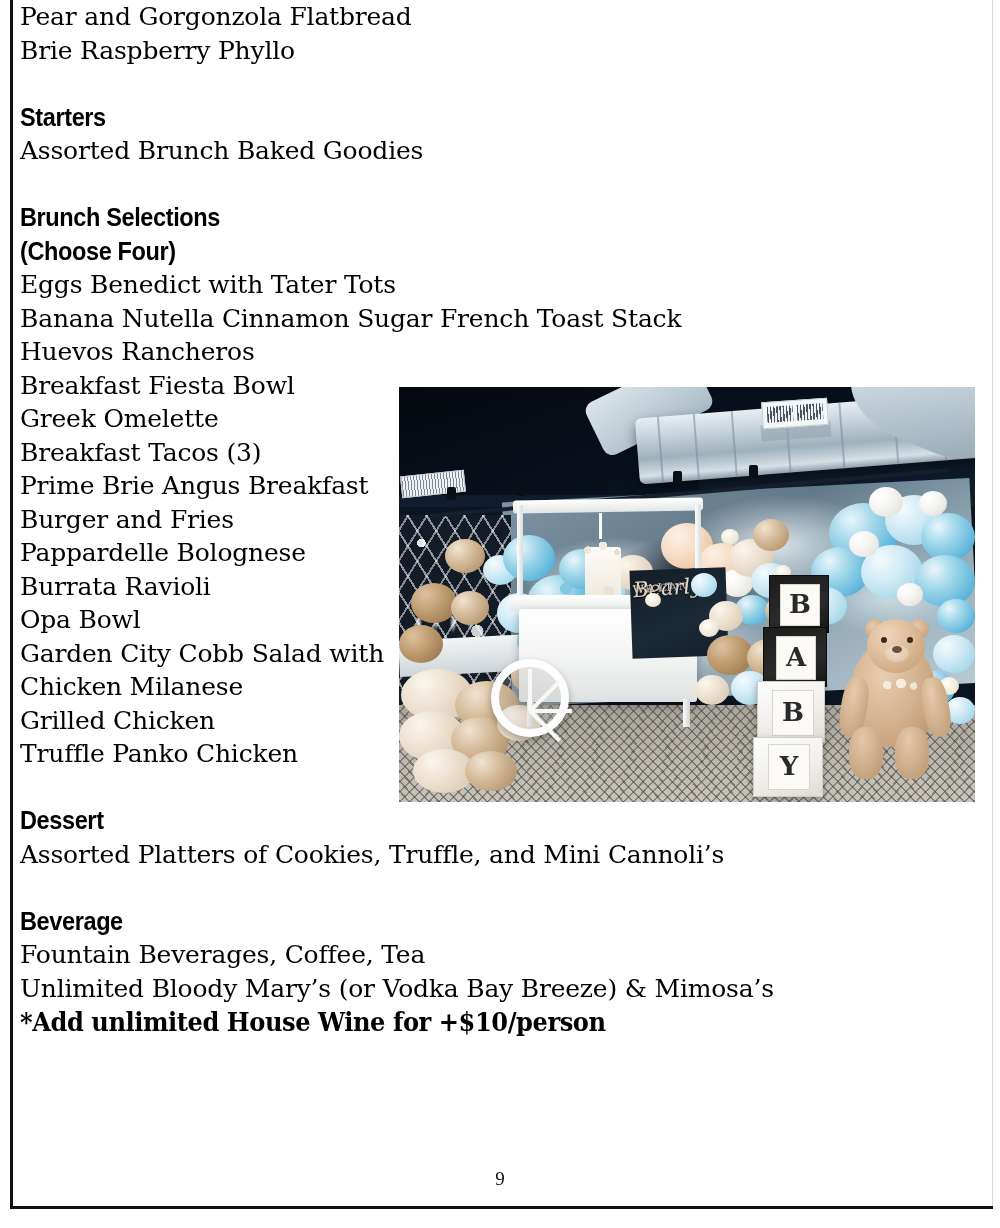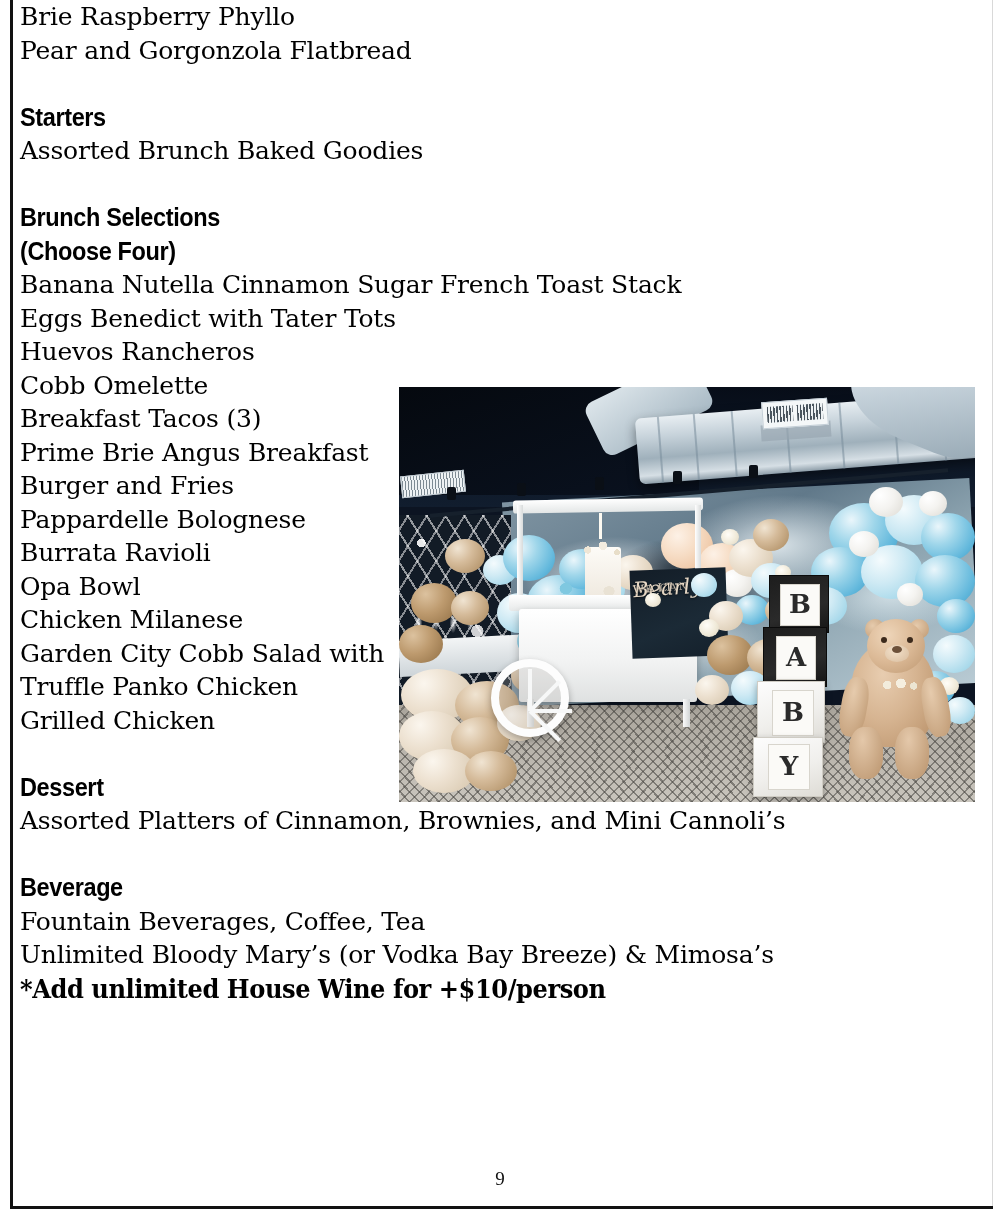--- a/index.html
+++ b/index.html
@@ -414,52 +414,53 @@
 <body>
 
 <div class="page">
 
   <div class="frame-left"></div>
   <div class="frame-right"></div>
   <div class="frame-bottom"></div>
 
   <div class="content">
 
+    <div class="line">Pear and Gorgonzola Flatbread</div>
     <div class="line">Brie Raspberry Phyllo</div>
-    <div class="line">Pear and Gorgonzola Flatbread</div>
 
     <div class="gap"></div>
 
     <div class="heading">Starters</div>
     <div class="line">Assorted Brunch Baked Goodies</div>
 
     <div class="gap"></div>
 
     <div class="heading">Brunch Selections</div>
     <div class="heading">(Choose Four)</div>
 
+    <div class="line">Eggs Benedict with Tater Tots</div>
     <div class="line">Banana Nutella Cinnamon Sugar French Toast Stack</div>
-    <div class="line">Eggs Benedict with Tater Tots</div>
     <div class="line">Huevos Rancheros</div>
-    <div class="line">Cobb Omelette</div>
+    <div class="line">Breakfast Fiesta Bowl</div>
+    <div class="line">Greek Omelette</div>
     <div class="line">Breakfast Tacos (3)</div>
     <div class="line">Prime Brie Angus Breakfast</div>
     <div class="line">Burger and Fries</div>
     <div class="line">Pappardelle Bolognese</div>
     <div class="line">Burrata Ravioli</div>
     <div class="line">Opa Bowl</div>
+    <div class="line">Garden City Cobb Salad with</div>
     <div class="line">Chicken Milanese</div>
-    <div class="line">Garden City Cobb Salad with</div>
+    <div class="line">Grilled Chicken</div>
     <div class="line">Truffle Panko Chicken</div>
-    <div class="line">Grilled Chicken</div>
 
     <div class="gap"></div>
 
     <div class="heading">Dessert</div>
-    <div class="line">Assorted Platters of Cinnamon, Brownies, and Mini Cannoli’s</div>
+    <div class="line">Assorted Platters of Cookies, Truffle, and Mini Cannoli’s</div>
 
     <div class="gap"></div>
 
     <div class="heading">Beverage</div>
     <div class="line">Fountain Beverages, Coffee, Tea</div>
     <div class="line">Unlimited Bloody Mary’s (or Vodka Bay Breeze) &amp; Mimosa’s</div>
     <div class="emph">*Add unlimited House Wine for +$10/person</div>
   </div>
 
   <div class="photo">

